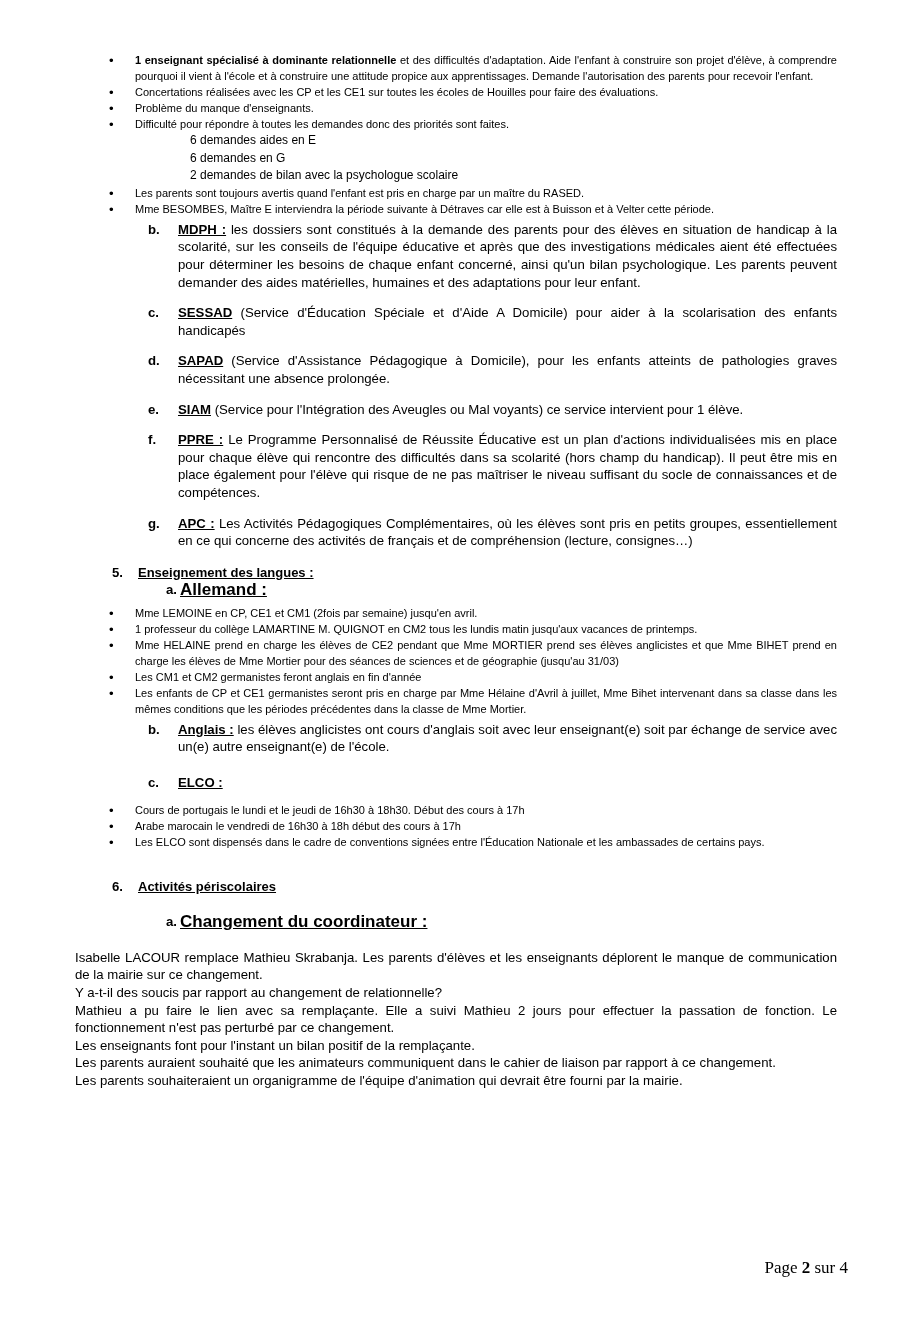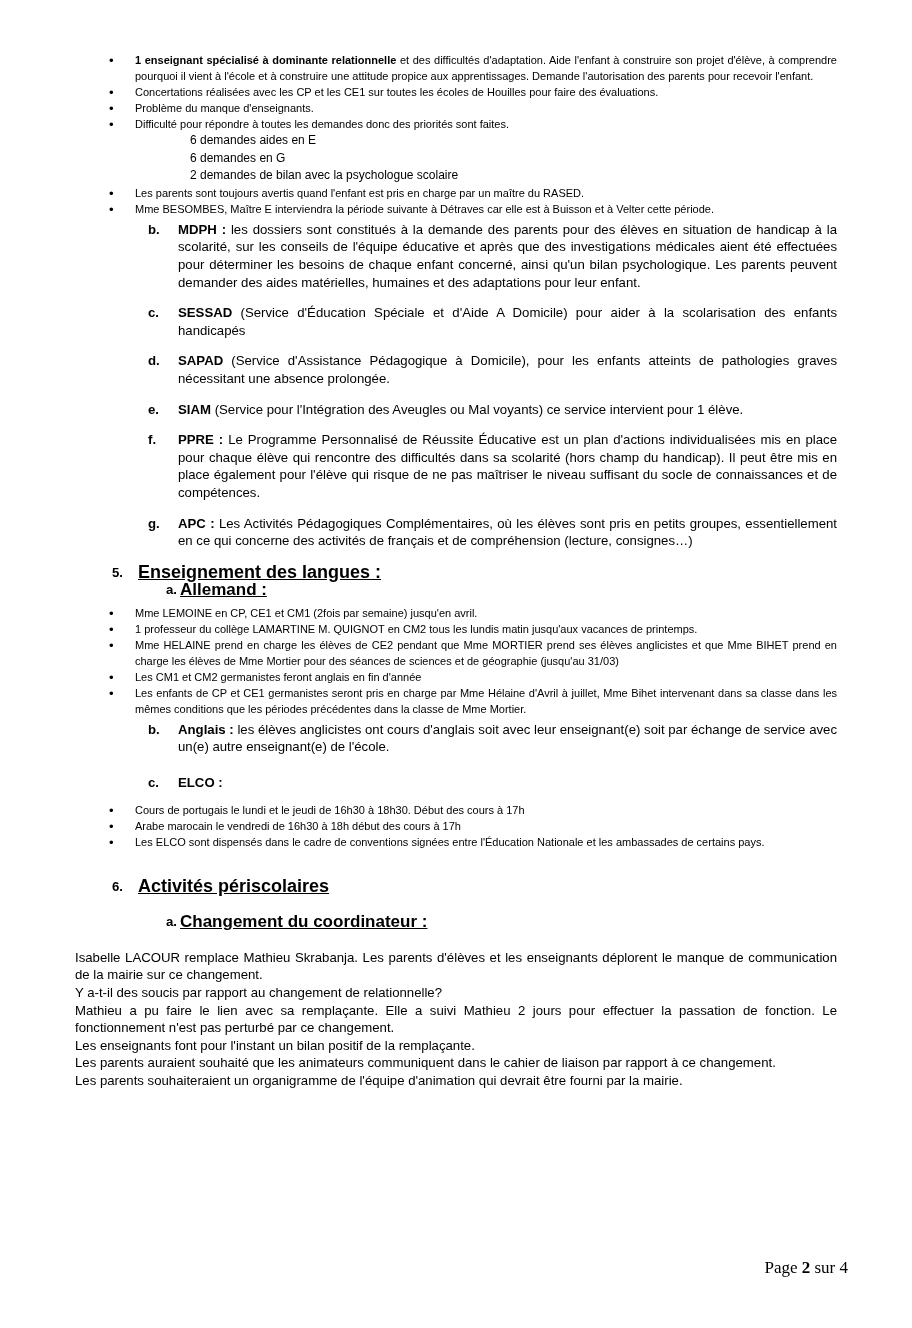--- a/index.html
+++ b/index.html
@@ -19,21 +19,21 @@
     overflow: hidden;
     box-sizing: border-box;
   }
   .content {
     position: absolute;
     left: 75px;
     top: 52px;
     width: 762px;
   }
   .b { font-weight: bold; }
-  .bu { font-weight: bold; }
+  .bu { font-weight: bold; text-decoration: underline; }
 
   
   .bullet-row {
     position: relative;
     padding-left: 60px;
     margin: 0;
   }
   .bullet-row .dot {
     position: absolute;
     left: 34px;
@@ -87,21 +87,21 @@
     position: absolute;
     left: 37px;
     top: 0;
     font-weight: bold;
     font-size: 13.2px;
     line-height: 17.6px;
   }
   .num-row .body {
     font-weight: bold;
     text-decoration: underline;
-    font-size: 18px;
+    font-size: 13px;
     line-height: 17.6px;
   }
 
   
   .sub-head-row {
     position: relative;
     padding-left: 105px;
   }
   .sub-head-row .mark {
     position: absolute;

